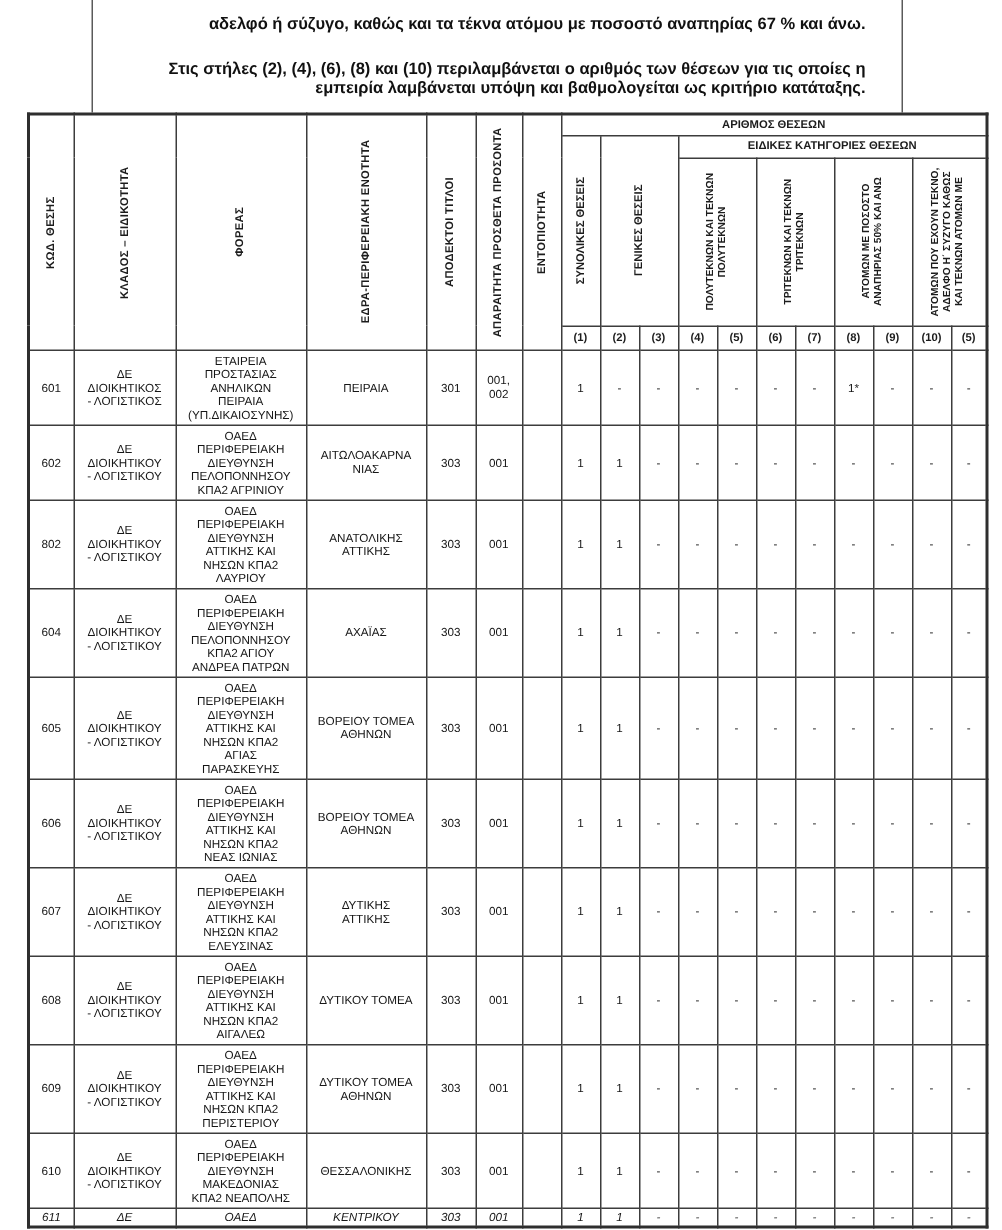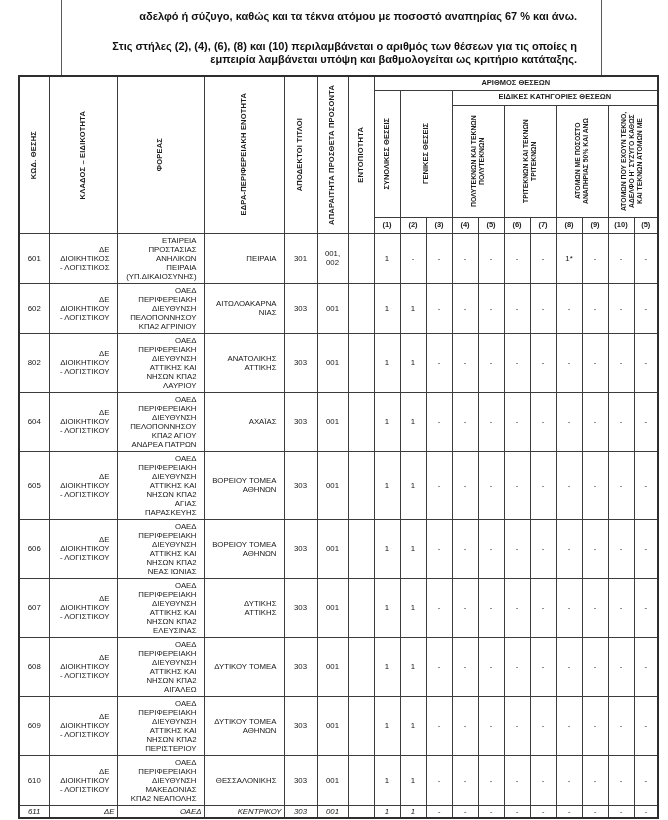--- a/index.html
+++ b/index.html
@@ -67,21 +67,21 @@
   th.vsub .v  { max-height: 104px; font-size: 6.8px; line-height: 8.2px; }
   th.vmid .v  { max-height: 118px; font-size: 7.5px; }
   
   tbody td {
     font-size: 7.8px;
     line-height: 9px;
     padding: 2px 2px;
     border-top-width: 2px;
     color: #161616;
   }
-  tbody td.wrap { padding: 2px 7px; text-align: right; }
+  tbody td.wrap { padding: 2px 7px; }
   tbody tr.clipped td { padding: 1px 2px; font-style: italic; }
 </style>
 </head>
 <body>
 
 <div class="page">
 
   <div class="note-box">
     <p>αδελφό ή σύζυγο, καθώς και τα τέκνα ατόμου με ποσοστό αναπηρίας 67 % και άνω.</p>
     <p>Στις στήλες (2), (4), (6), (8) και (10) περιλαμβάνεται ο αριθμός των θέσεων για τις οποίες η εμπειρία λαμβάνεται υπόψη και βαθμολογείται ως κριτήριο κατάταξης.</p>

